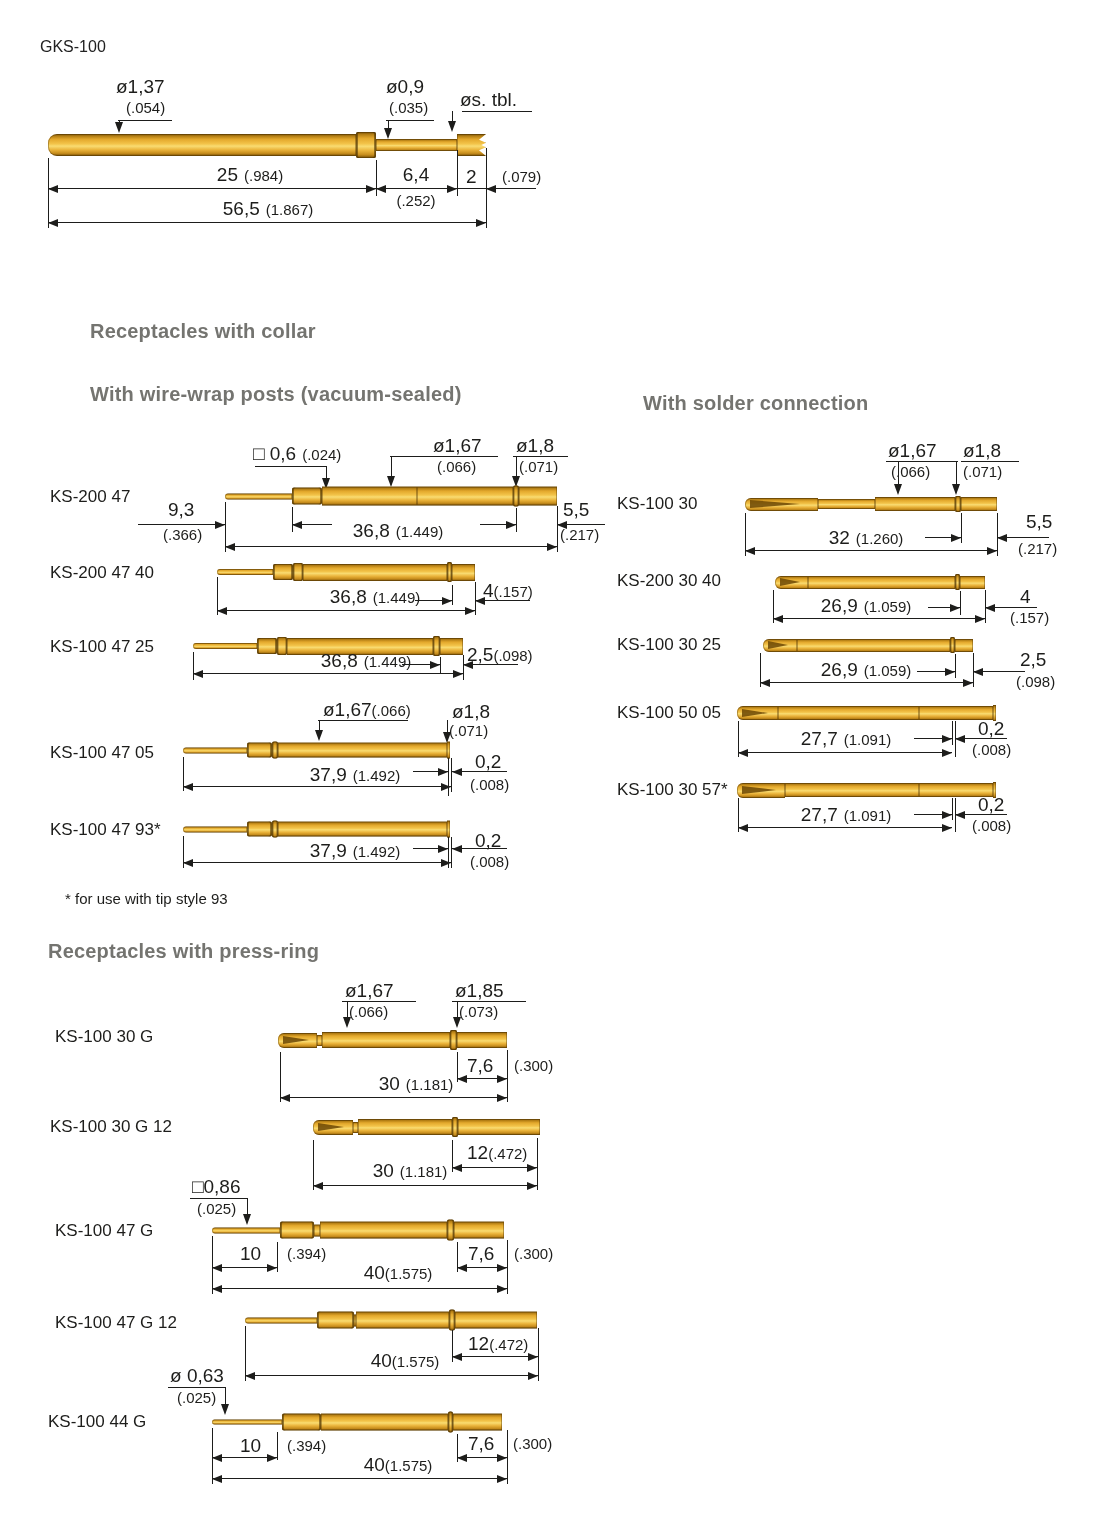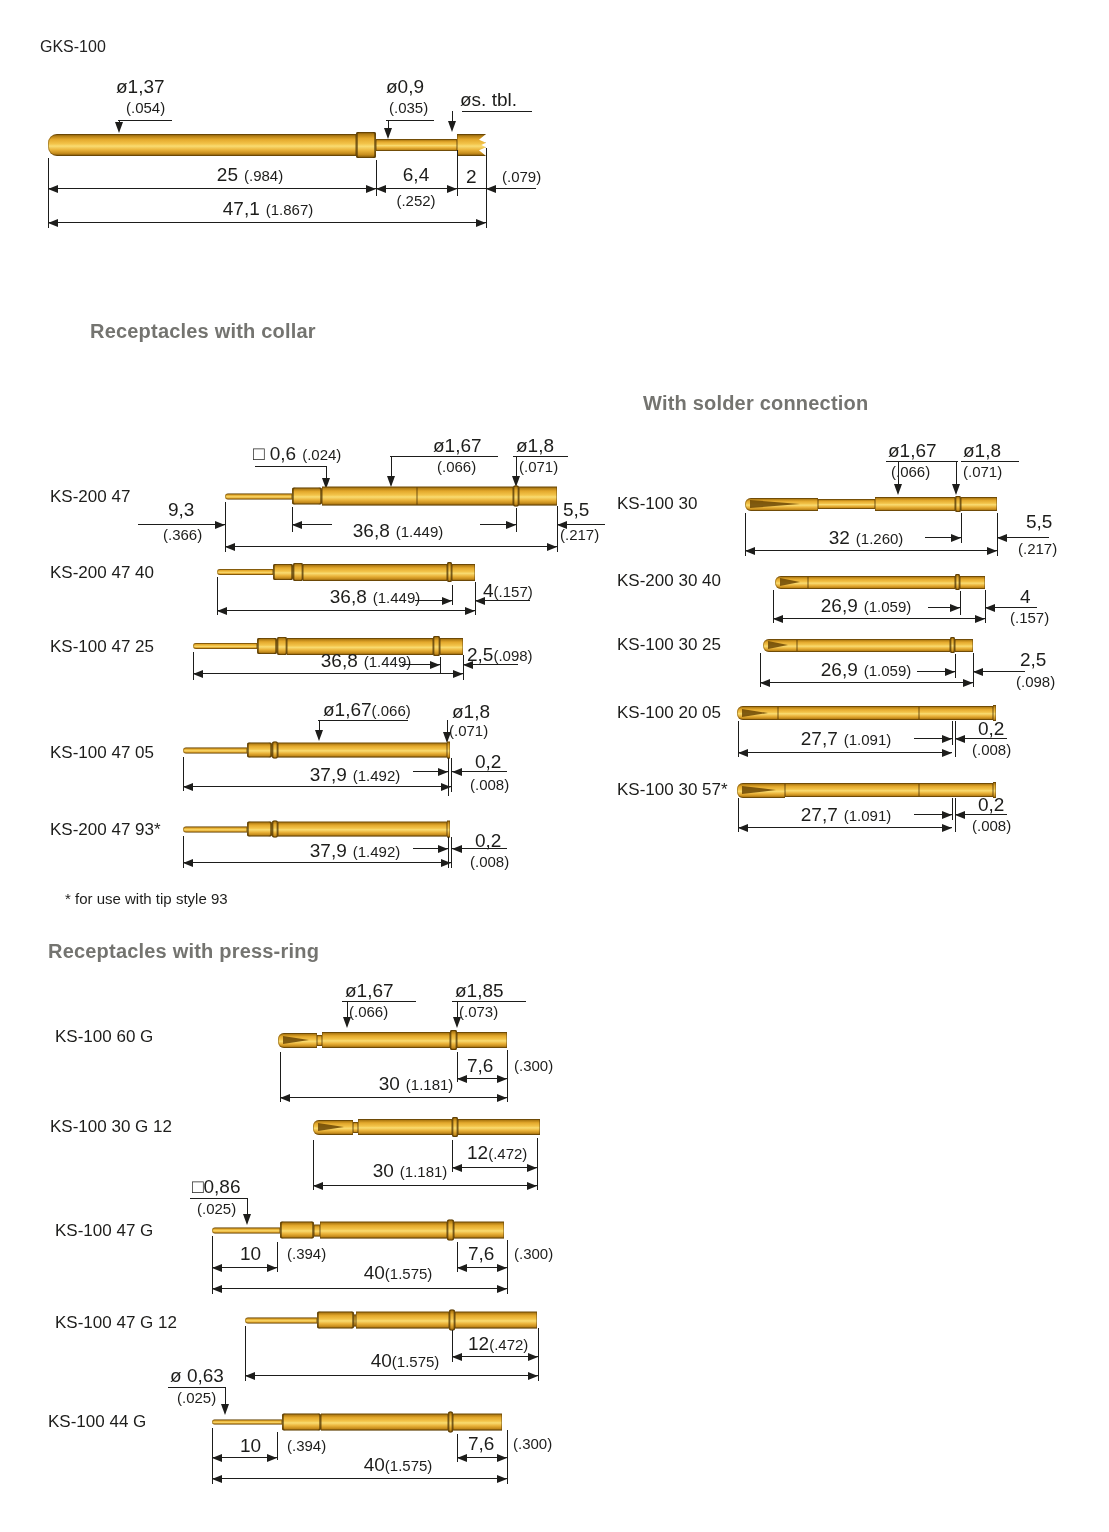--- a/index.html
+++ b/index.html
@@ -70,24 +70,25 @@
 
   <div class="t ctr" style="left:250px;top:165px"><span class="mm">25</span><span class="in sp">(.984)</span></div>
   <div class="t mm ctr" style="left:416px;top:165px">6,4</div>
   <div class="t mm" style="left:466px;top:167px">2</div>
   <div class="t in" style="left:502px;top:169px">(.079)</div>
   <div class="dim al ar" style="left:48px;top:188px;width:328px"></div>
   <div class="dim al ar" style="left:376px;top:188px;width:81px"></div>
   <div class="dim" style="left:457px;top:188px;width:29px"></div>
   <div class="dim al" style="left:486px;top:188px;width:50px"></div>
   <div class="t in ctr" style="left:416px;top:193px">(.252)</div>
-  <div class="t ctr" style="left:268px;top:199px"><span class="mm">47,1</span><span class="in sp">(1.867)</span></div>
+  <div class="t ctr" style="left:268px;top:199px"><span class="mm">56,5</span><span class="in sp">(1.867)</span></div>
   <div class="dim al ar" style="left:48px;top:222px;width:438px"></div>
 
   <div class="t h" style="left:90px;top:320px">Receptacles with collar</div>
+  <div class="t h" style="left:90px;top:383px">With wire-wrap posts (vacuum-sealed)</div>
   <div class="t h" style="left:643px;top:392px">With solder connection</div>
 
   <div class="t name" style="left:50px;top:488px">KS-200 47</div>
   <div class="t" style="left:253px;top:444px"><span class="mm">□ 0,6</span><span class="in sp">(.024)</span></div>
   <div class="dim" style="left:255px;top:466px;width:72px"></div>
   <div class="vl" style="left:326px;top:466px;height:13px"></div>
   <div class="ad" style="left:322px;top:478px"></div>
   <div class="t mm" style="left:433px;top:436px">ø1,67</div>
   <div class="t in" style="left:437px;top:459px">(.066)</div>
   <div class="dim" style="left:390px;top:456px;width:108px"></div>
@@ -176,21 +177,21 @@
   <div class="ext" style="left:183px;top:757px;height:34px"></div>
   <div class="ext" style="left:448px;top:758px;height:38px"></div>
   <div class="ext" style="left:451px;top:758px;height:34px"></div>
   <div class="t mm" style="left:475px;top:752px">0,2</div>
   <div class="dim ar" style="left:413px;top:771px;width:35px"></div>
   <div class="dim al" style="left:452px;top:771px;width:55px"></div>
   <div class="t in" style="left:470px;top:777px">(.008)</div>
   <div class="t ctr" style="left:355px;top:765px"><span class="mm">37,9</span><span class="in sp">(1.492)</span></div>
   <div class="dim al ar" style="left:183px;top:786px;width:268px"></div>
 
-  <div class="t name" style="left:50px;top:821px">KS-200 47 93*</div>
+  <div class="t name" style="left:50px;top:821px">KS-100 47 93*</div>
   <div class="probe" style="left:183px;top:829px">
     <div class="sg postL" style="width:64px;height:6px"></div>
     <div class="sg collar" style="width:25px;height:15px"></div>
     <div class="sg ringseg" style="width:6px;height:17px"></div>
     <div class="sg" style="width:169px;height:15px"></div>
     <div class="sg" style="width:3px;height:17px"></div>
   </div>
   <div class="ext" style="left:183px;top:836px;height:32px"></div>
   <div class="ext" style="left:448px;top:837px;height:31px"></div>
   <div class="ext" style="left:451px;top:837px;height:31px"></div>
@@ -262,21 +263,21 @@
   <div class="ext" style="left:760px;top:653px;height:34px"></div>
   <div class="ext" style="left:955px;top:654px;height:24px"></div>
   <div class="ext" style="left:973px;top:653px;height:34px"></div>
   <div class="t mm" style="left:1020px;top:650px">2,5</div>
   <div class="dim ar" style="left:917px;top:671px;width:38px"></div>
   <div class="dim al" style="left:973px;top:671px;width:52px"></div>
   <div class="t in" style="left:1016px;top:674px">(.098)</div>
   <div class="t ctr" style="left:866px;top:660px"><span class="mm">26,9</span><span class="in sp">(1.059)</span></div>
   <div class="dim al ar" style="left:760px;top:682px;width:213px"></div>
 
-  <div class="t name" style="left:617px;top:704px">KS-100 20 05</div>
+  <div class="t name" style="left:617px;top:704px">KS-100 50 05</div>
   <div class="probe" style="left:737px;top:713px">
     <div class="sg cup" style="width:41px;height:14px">
         <div class="slot" style="border-left-width:26px"></div>
       </div>
     <div class="sg" style="width:141px;height:14px"></div>
     <div class="sg" style="width:74px;height:14px"></div>
     <div class="sg" style="width:3px;height:16px"></div>
   </div>
   <div class="ext" style="left:738px;top:721px;height:36px"></div>
   <div class="ext" style="left:952px;top:721px;height:24px"></div>
@@ -303,21 +304,21 @@
   <div class="t mm" style="left:978px;top:795px">0,2</div>
   <div class="dim ar" style="left:914px;top:814px;width:38px"></div>
   <div class="dim al" style="left:955px;top:814px;width:52px"></div>
   <div class="t in" style="left:972px;top:818px">(.008)</div>
   <div class="t ctr" style="left:846px;top:805px"><span class="mm">27,7</span><span class="in sp">(1.091)</span></div>
   <div class="dim al ar" style="left:738px;top:827px;width:214px"></div>
 
   <div class="t fn" style="left:65px;top:891px">* for use with tip style 93</div>
   <div class="t h" style="left:48px;top:940px">Receptacles with press-ring</div>
 
-  <div class="t name" style="left:55px;top:1028px">KS-100 60 G</div>
+  <div class="t name" style="left:55px;top:1028px">KS-100 30 G</div>
   <div class="t mm" style="left:345px;top:981px">ø1,67</div>
   <div class="t in" style="left:349px;top:1004px">(.066)</div>
   <div class="dim" style="left:342px;top:1001px;width:74px"></div>
   <div class="vl" style="left:347px;top:1001px;height:17px"></div>
   <div class="ad" style="left:343px;top:1017px"></div>
   <div class="t mm" style="left:455px;top:981px">ø1,85</div>
   <div class="t in" style="left:459px;top:1004px">(.073)</div>
   <div class="dim" style="left:452px;top:1001px;width:74px"></div>
   <div class="vl" style="left:457px;top:1001px;height:17px"></div>
   <div class="ad" style="left:453px;top:1017px"></div>

